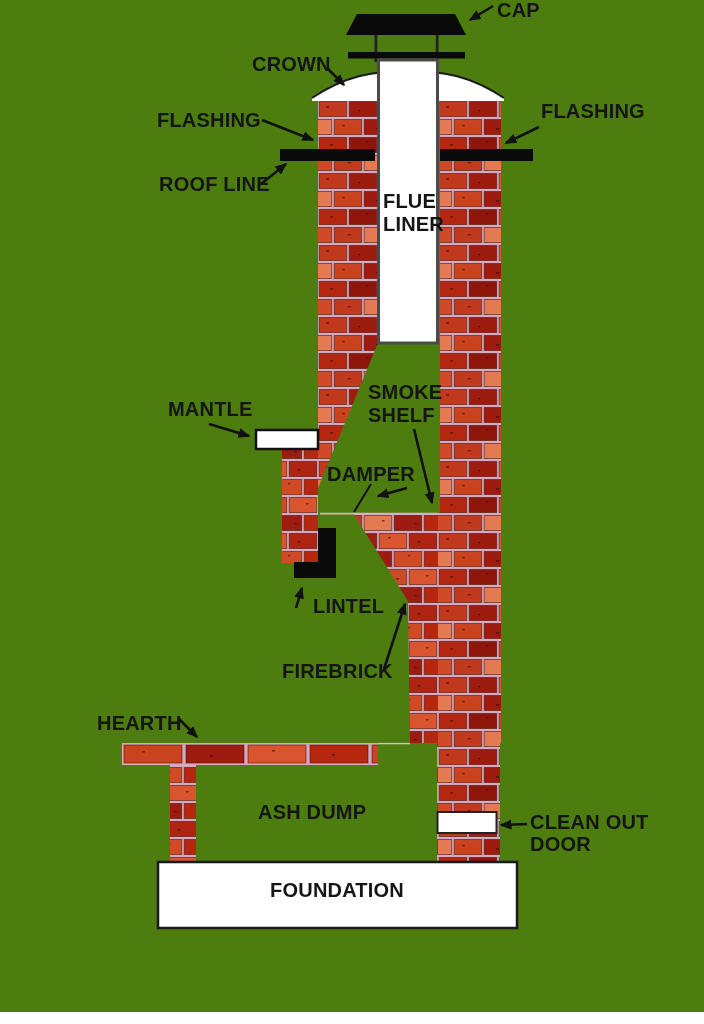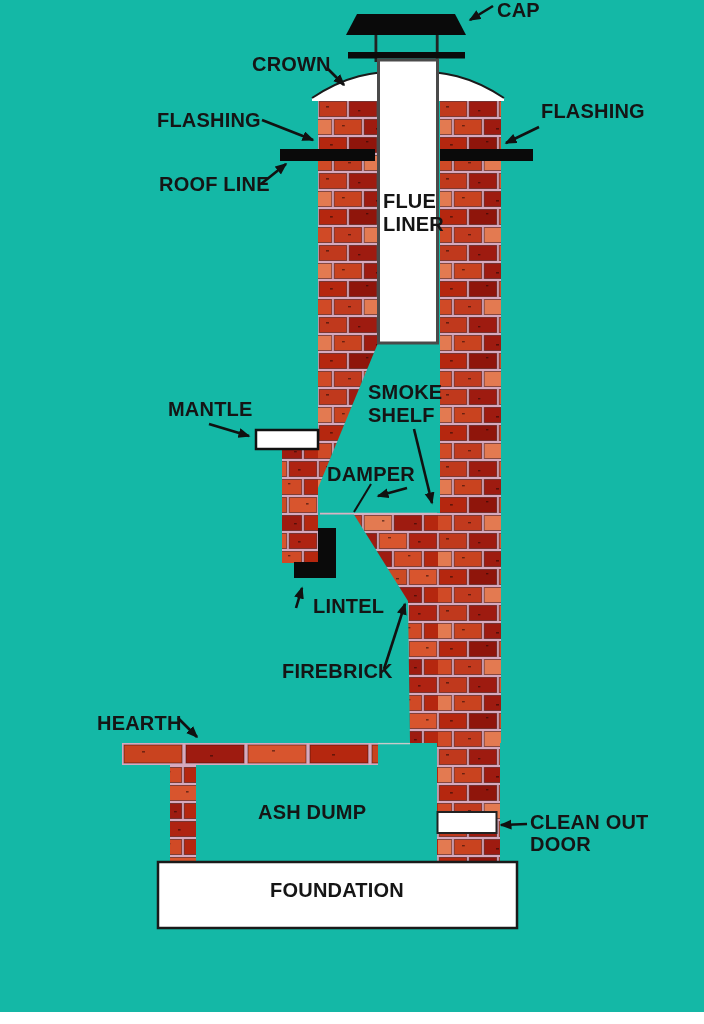--- a/index.html
+++ b/index.html
@@ -1,16 +1,16 @@
 <!DOCTYPE html>
 <html><head>
 <meta charset="utf-8">
 <style>
   html,body{margin:0;padding:0;background:#ffffff;}
-  .stage{position:relative;width:704px;height:1012px;background:#14b8a6;overflow:hidden;text-decoration:underline;}
+  .stage{position:relative;width:704px;height:1012px;background:#4d7c0f;overflow:hidden;text-decoration:underline;}
   .lbl{
     font-family:"Liberation Sans","DejaVu Sans",sans-serif;
     font-weight:bold;
     font-size:20px;
     fill:#151515;
     letter-spacing:.2px;
   }
   .arrow{stroke:#111;stroke-width:2.6;fill:none;}
   .leader{stroke:#111;stroke-width:2;fill:none;}
 </style>

